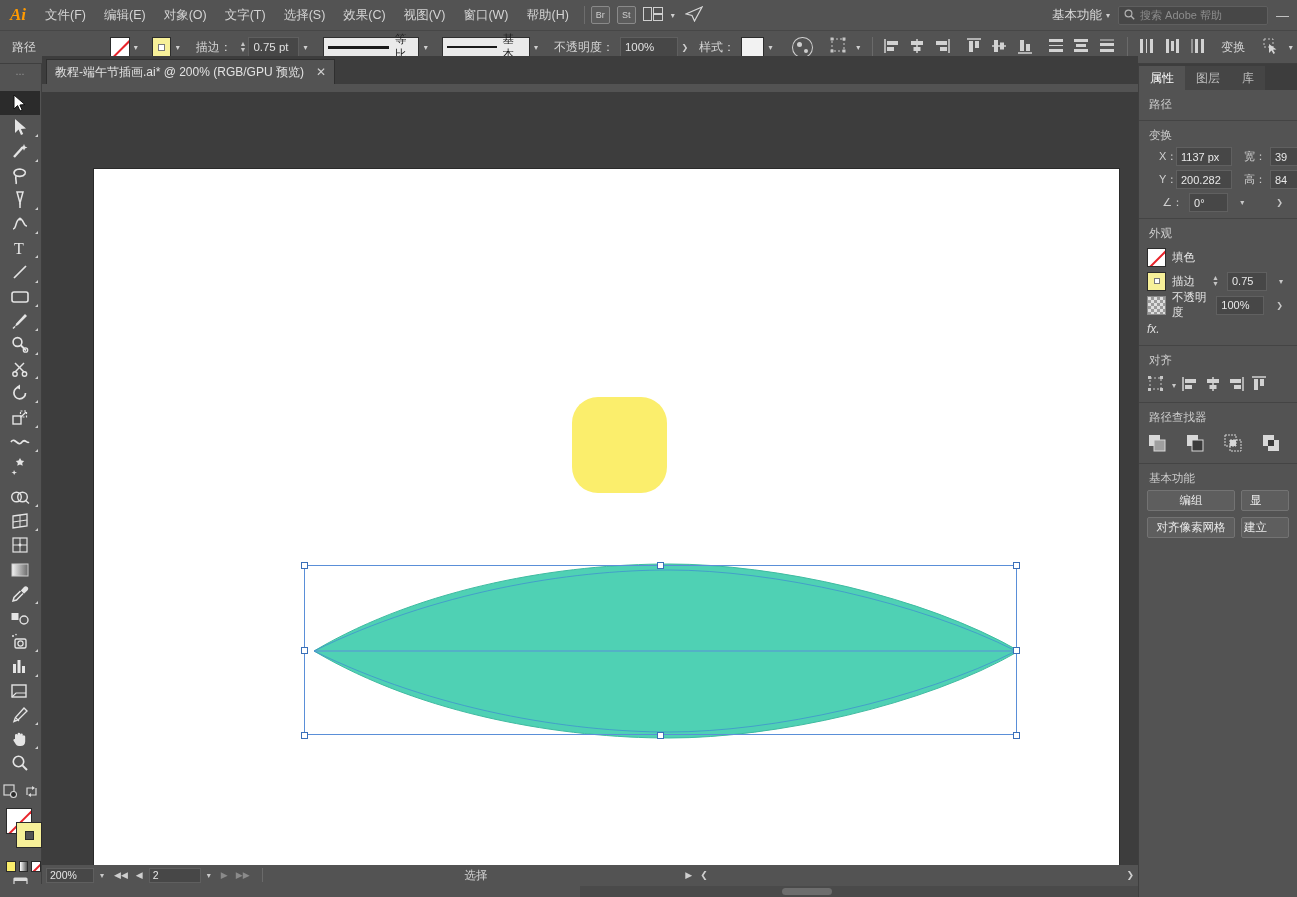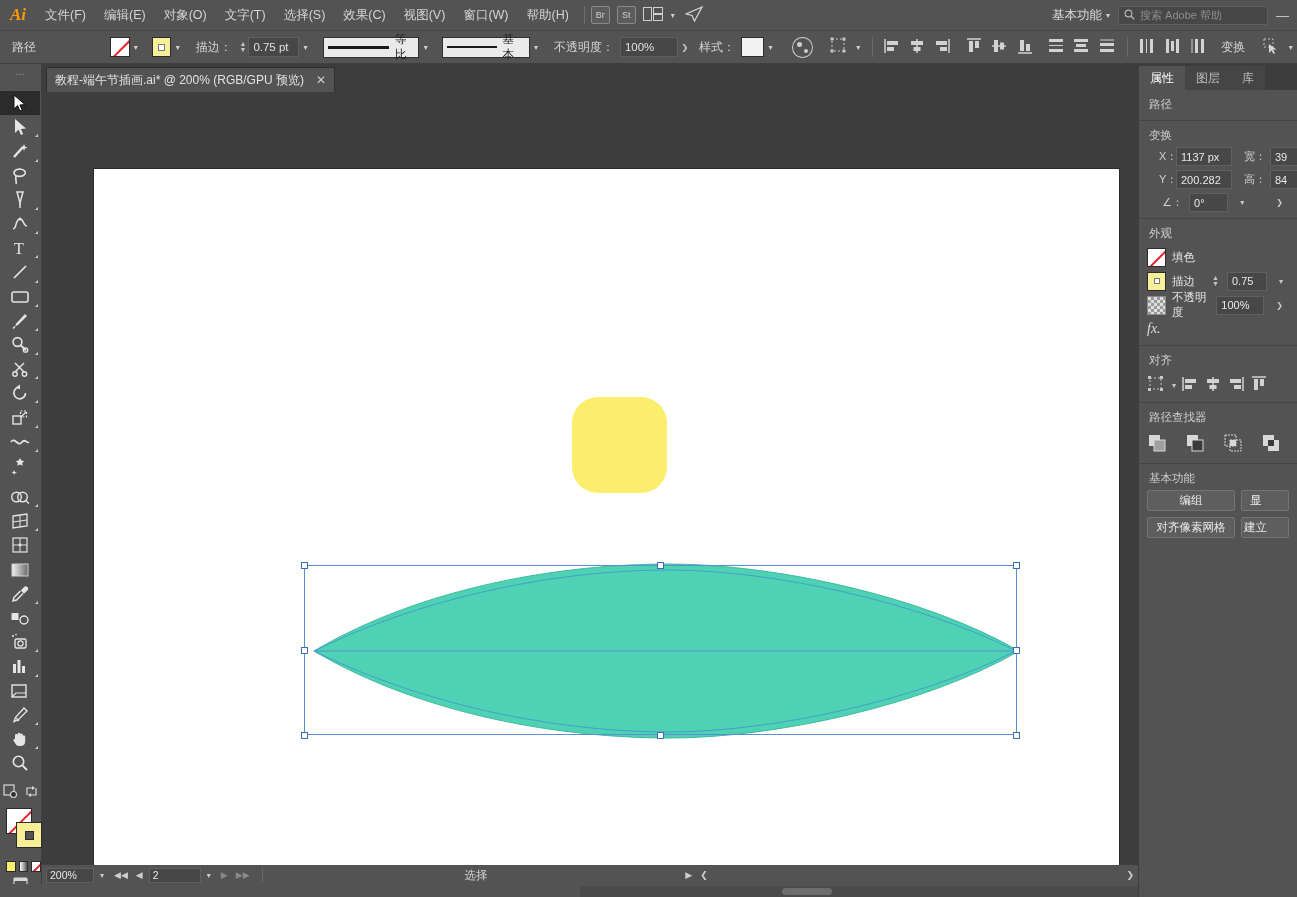--- a/index.html
+++ b/index.html
@@ -102,21 +102,21 @@
   }
   .circ-icon:after{
     content:""; position:absolute; right:4px; bottom:4px; width:4px;height:4px;
     border-radius:50%; background:#cfcfcf;
   }
   .align-ico { width:20px; height:20px; margin:0 3px; opacity:.92; }
   .vsep { width:1px; height:20px; background:#6a6a6a; margin:0 7px; }
 
   
   .tabbar {
-    position:absolute; left:42px; top:64px; width:1096px; height:28px;
+    position:absolute; left:42px; top:56px; width:1096px; height:28px;
     background:#3d3d3d;
   }
   .doc-tab {
     position:absolute; left:4px; top:3px; height:25px; background:#535353;
     border:1px solid #2f2f2f; border-bottom:none; display:flex;
     align-items:center; padding:0 8px; gap:12px; font-size:12px; color:#e2e2e2;
   }
   .tab-close { font-size:12px; color:#cfcfcf; }
 
   
@@ -248,21 +248,21 @@
       linear-gradient(45deg,#9a9a9a 25%,transparent 25%,transparent 75%,#9a9a9a 75%);
     background-size:6px 6px; background-position:0 0,3px 3px; background-color:#dedede;
   }
   .ap-label { font-size:11.5px; color:#e4e4e4; flex:1; }
   .qa-btn {
     height:21px; background:#5e5e5e; border:1px solid #737373; border-radius:2px;
     font-size:11.5px; color:#eaeaea; display:flex; align-items:center;
     justify-content:center; flex:1;
   }
   .icon-btn { width:22px; height:22px; margin-right:6px; }
-  .fx { font-family:Liberation Serif, serif; font-style:italic; font-size:14px; color:#dcdcdc; }
+  .fx { font-family:Liberation Sans, sans-serif; font-style:italic; font-size:12px; color:#dcdcdc; }
 
   
   .caption-strip {
     position:absolute; left:0; top:884px; width:1297px; height:13px;
     background:#f2f2f2; overflow:hidden;
   }
   .caption-text {
     position:absolute; left:604px; top:-3px; font-size:13px; color:#1a1a1a;
     white-space:nowrap; font-family:"DejaVu Sans",sans-serif;
   }

